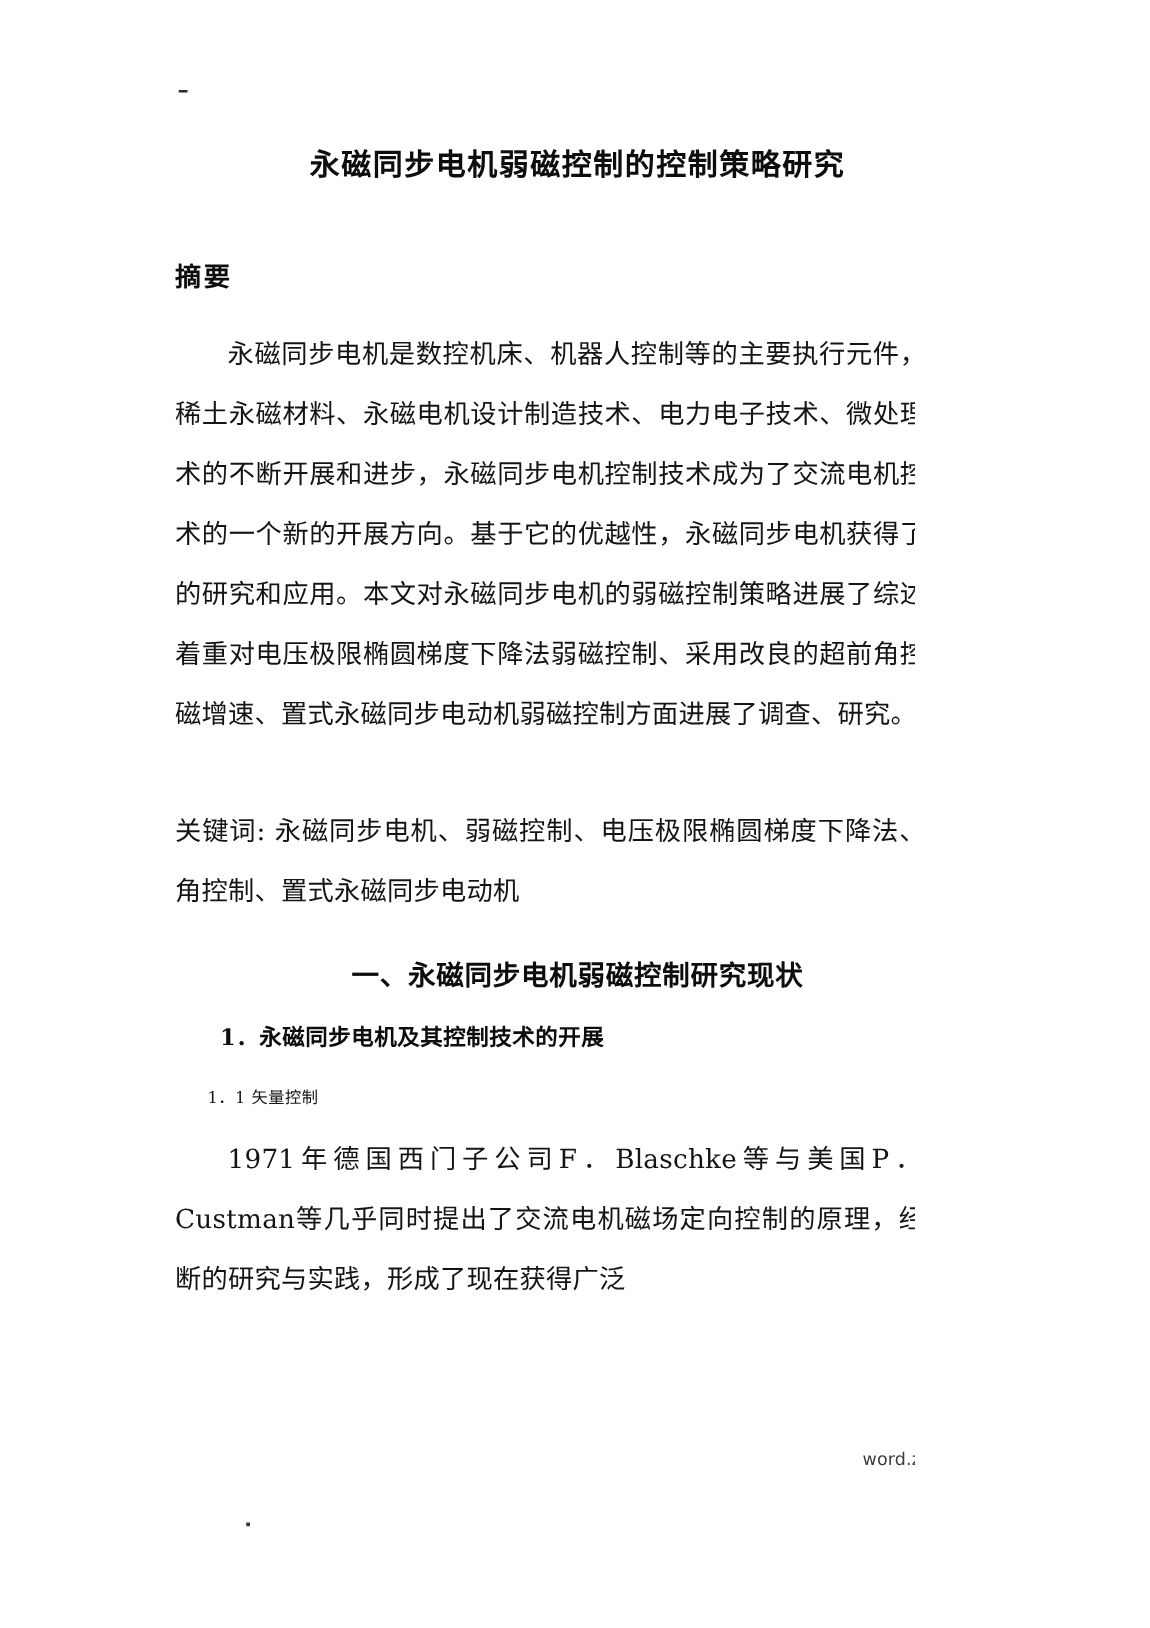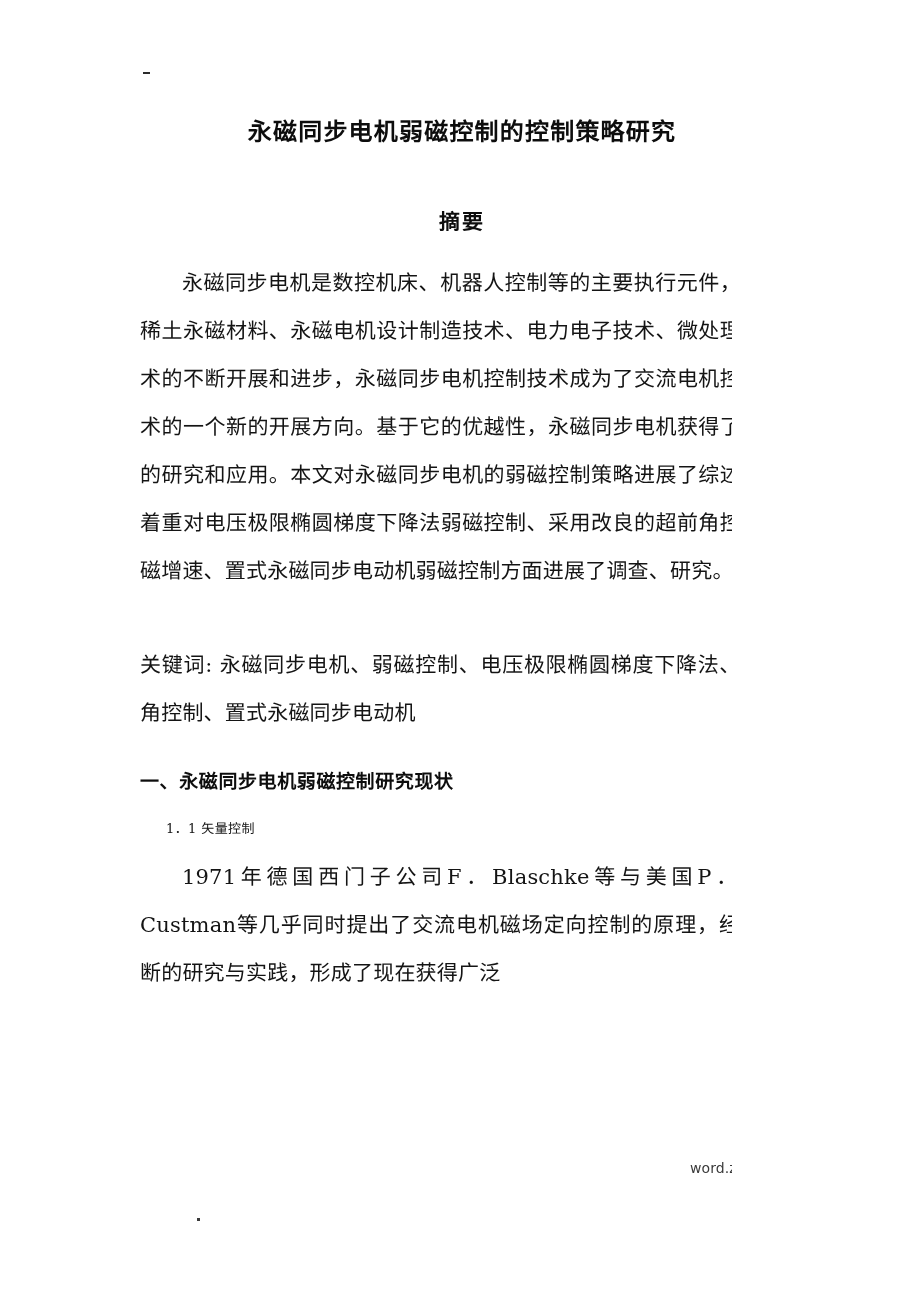--- a/index.html
+++ b/index.html
@@ -74,21 +74,21 @@
     font-size: 24px;
     font-weight: bold;
     letter-spacing: 1.2px;
     line-height: 1.25;
     color: #0d0d0d;
   }
 
   .abstract-title {
     margin: 0;
     padding-top: 58px;
-    text-align: center;
+    text-align: left;
     font-size: 21px;
     font-weight: bold;
     letter-spacing: 2px;
     color: #0d0d0d;
   }
 
   p.body-text {
     margin: 0;
     font-size: 21px;
     line-height: 48px;
@@ -106,25 +106,26 @@
     padding-top: 24px;
   }
 
   .keywords {
     padding-top: 46px;
   }
 
   h2.heading-1 {
     margin: 0;
     padding-top: 22px;
-    font-size: 19px;
+    font-size: 22px;
     font-weight: bold;
     letter-spacing: 0.6px;
     line-height: 44px;
     color: #0d0d0d;
+    text-align: center;
   }
 
   h3.heading-2 {
     margin: 0;
     padding-top: 6px;
     padding-left: 2em;
     font-size: 18px;
     font-weight: bold;
     letter-spacing: 0.4px;
     line-height: 44px;
@@ -159,20 +160,21 @@
     <h1 class="doc-title">永磁同步电机弱磁控制的控制策略研究</h1>
 
     <h2 class="abstract-title">摘要</h2>
 
     <p class="body-text abstract-body">永磁同步电机是数控机床、机器人控制等的主要执行元件，随着稀土永磁材料、永磁电机设计制造技术、电力电子技术、微处理器技术的不断开展和进步，永磁同步电机控制技术成为了交流电机控制技术的一个新的开展方向。基于它的优越性，永磁同步电机获得了广泛的研究和应用。本文对永磁同步电机的弱磁控制策略进展了综述，并着重对电压极限椭圆梯度下降法弱磁控制、采用改良的超前角控制弱磁增速、置式永磁同步电动机弱磁控制方面进展了调查、研究。</p>
 
     <p class="body-text no-indent keywords">关键词: 永磁同步电机、弱磁控制、电压极限椭圆梯度下降法、超前角控制、置式永磁同步电动机</p>
 
     <h2 class="heading-1">一、永磁同步电机弱磁控制研究现状</h2>
 
+    <h3 class="heading-2">1．永磁同步电机及其控制技术的开展</h3>
 
 
     <h4 class="heading-3">1．1  矢量控制</h4>
 
     <p class="body-text">1971年德国西门子公司F．Blaschke等与美国P．C．Custman等几乎同时提出了交流电机磁场定向控制的原理，经过不断的研究与实践，形成了现在获得广泛</p>
 
   </div>
 
   <div class="footer-mark-left"></div>
   <div class="footer-watermark">word.zl</div>

